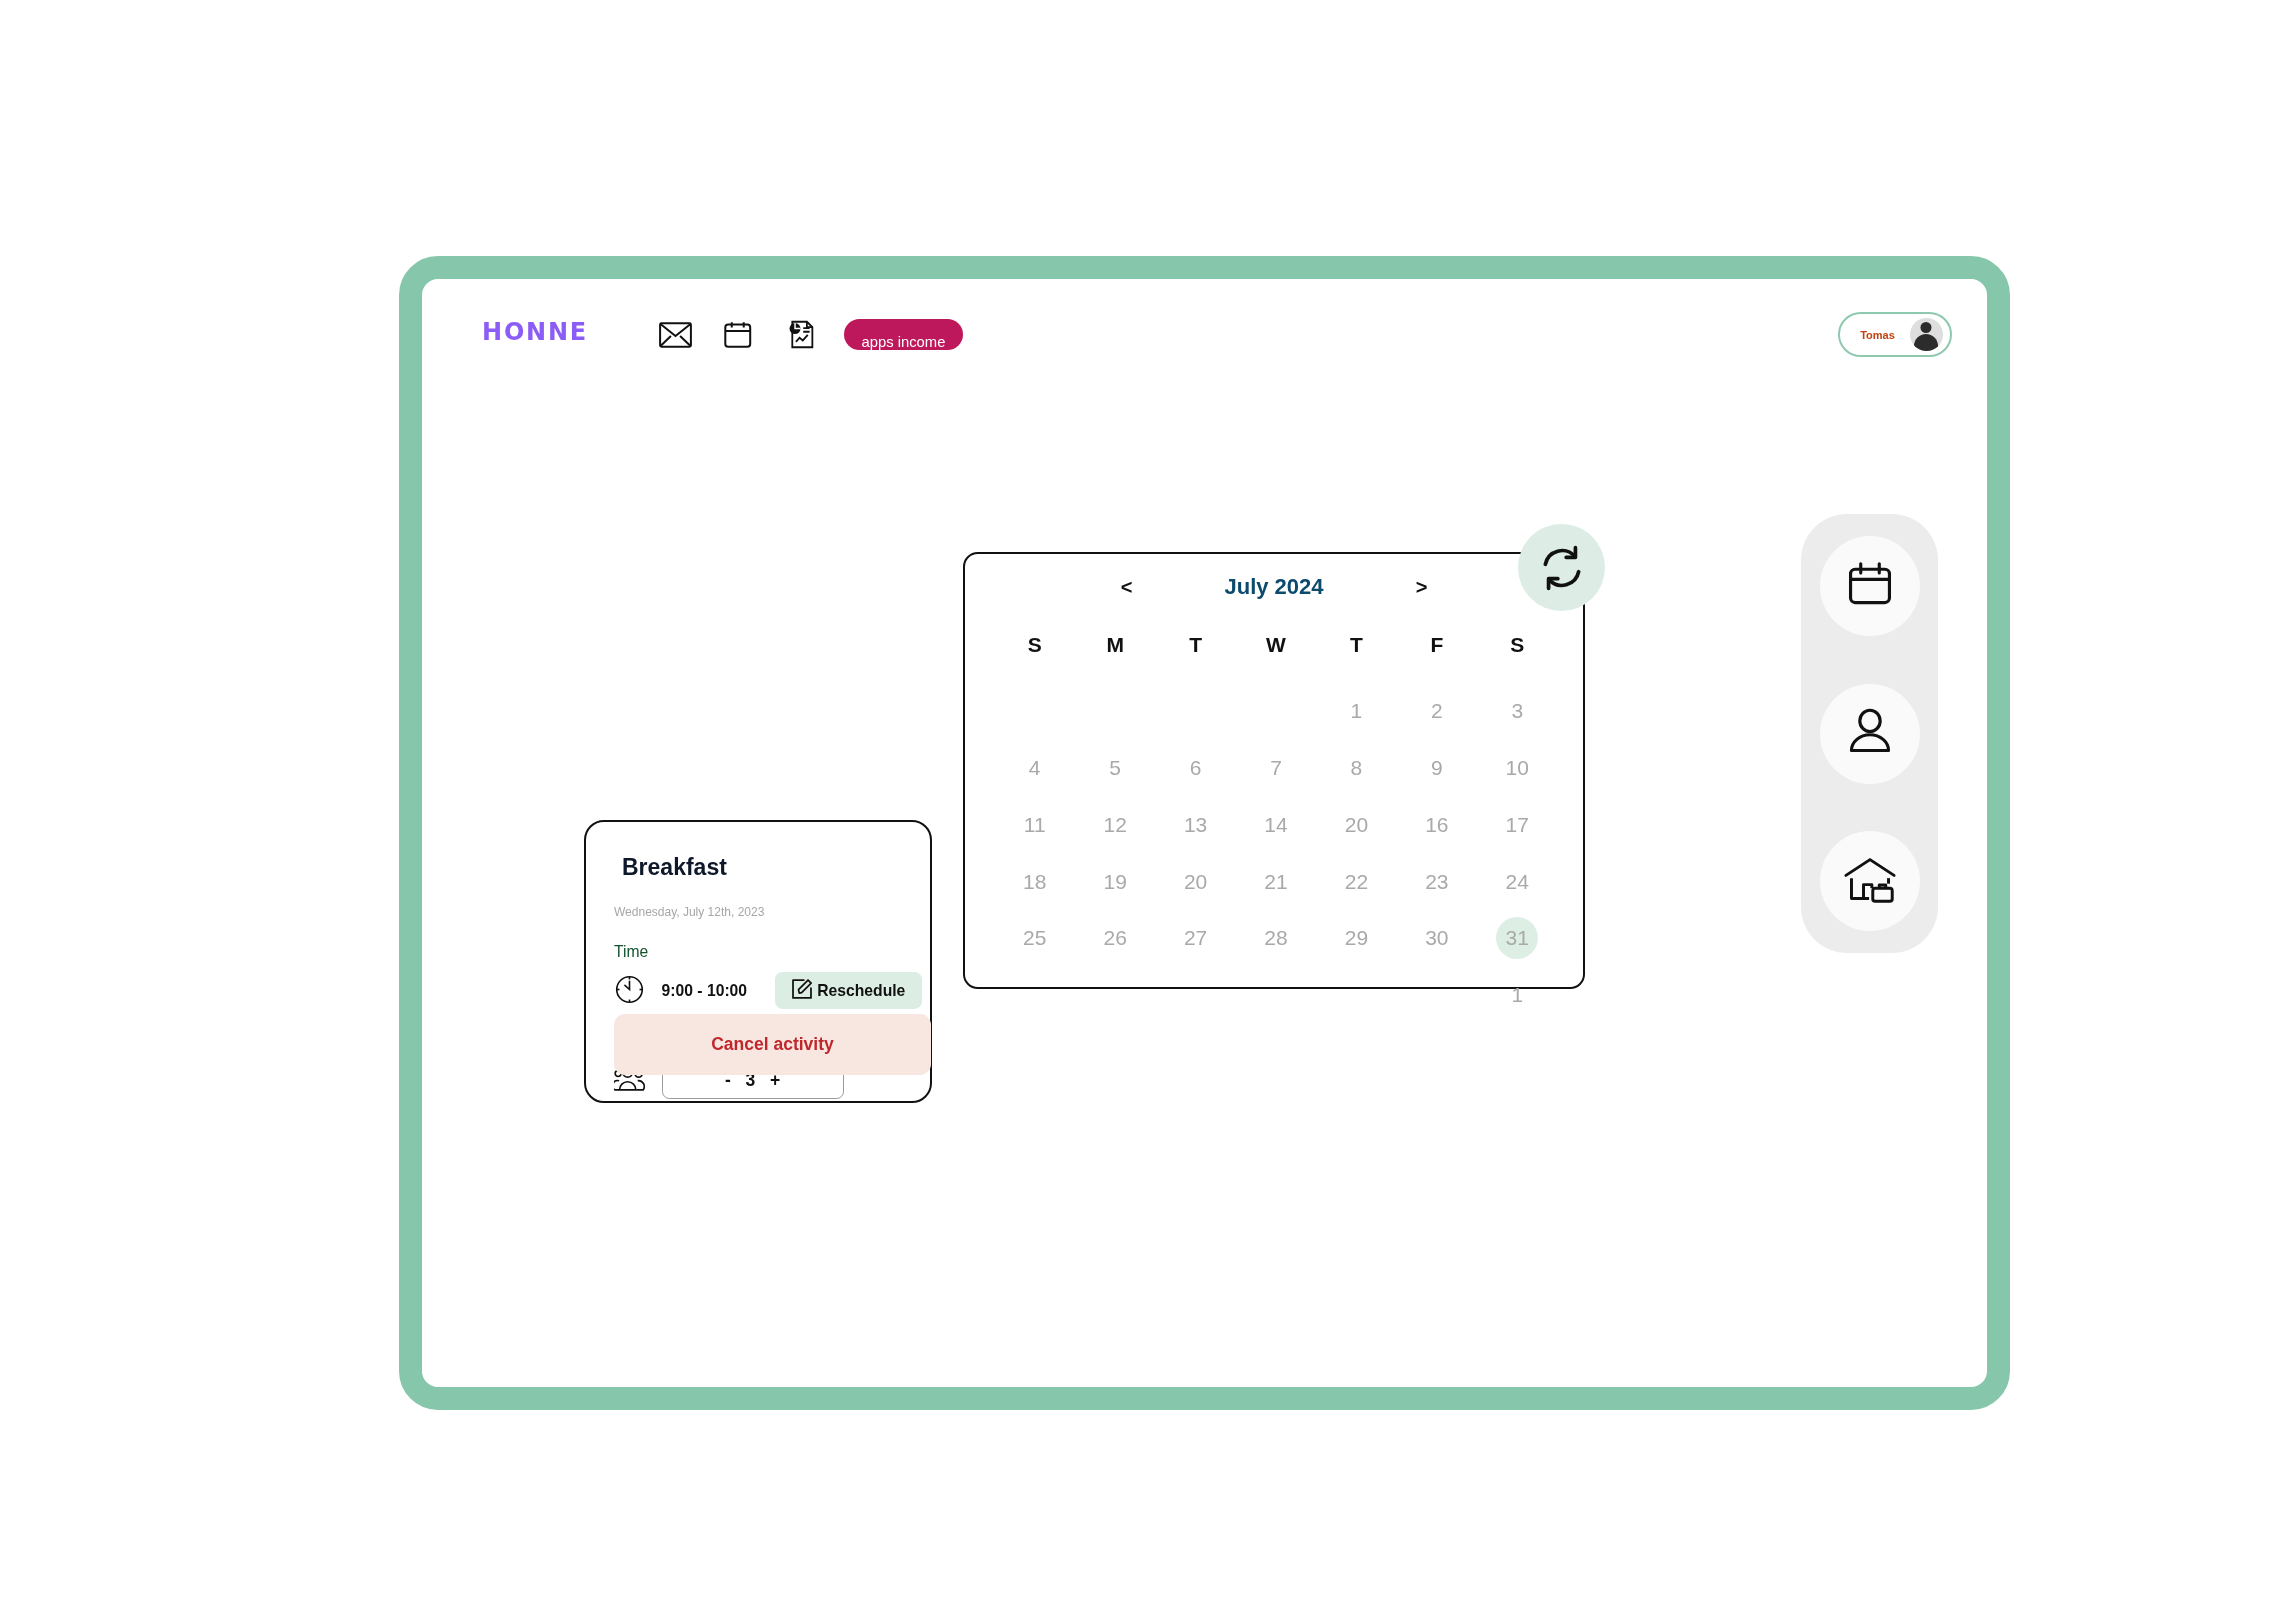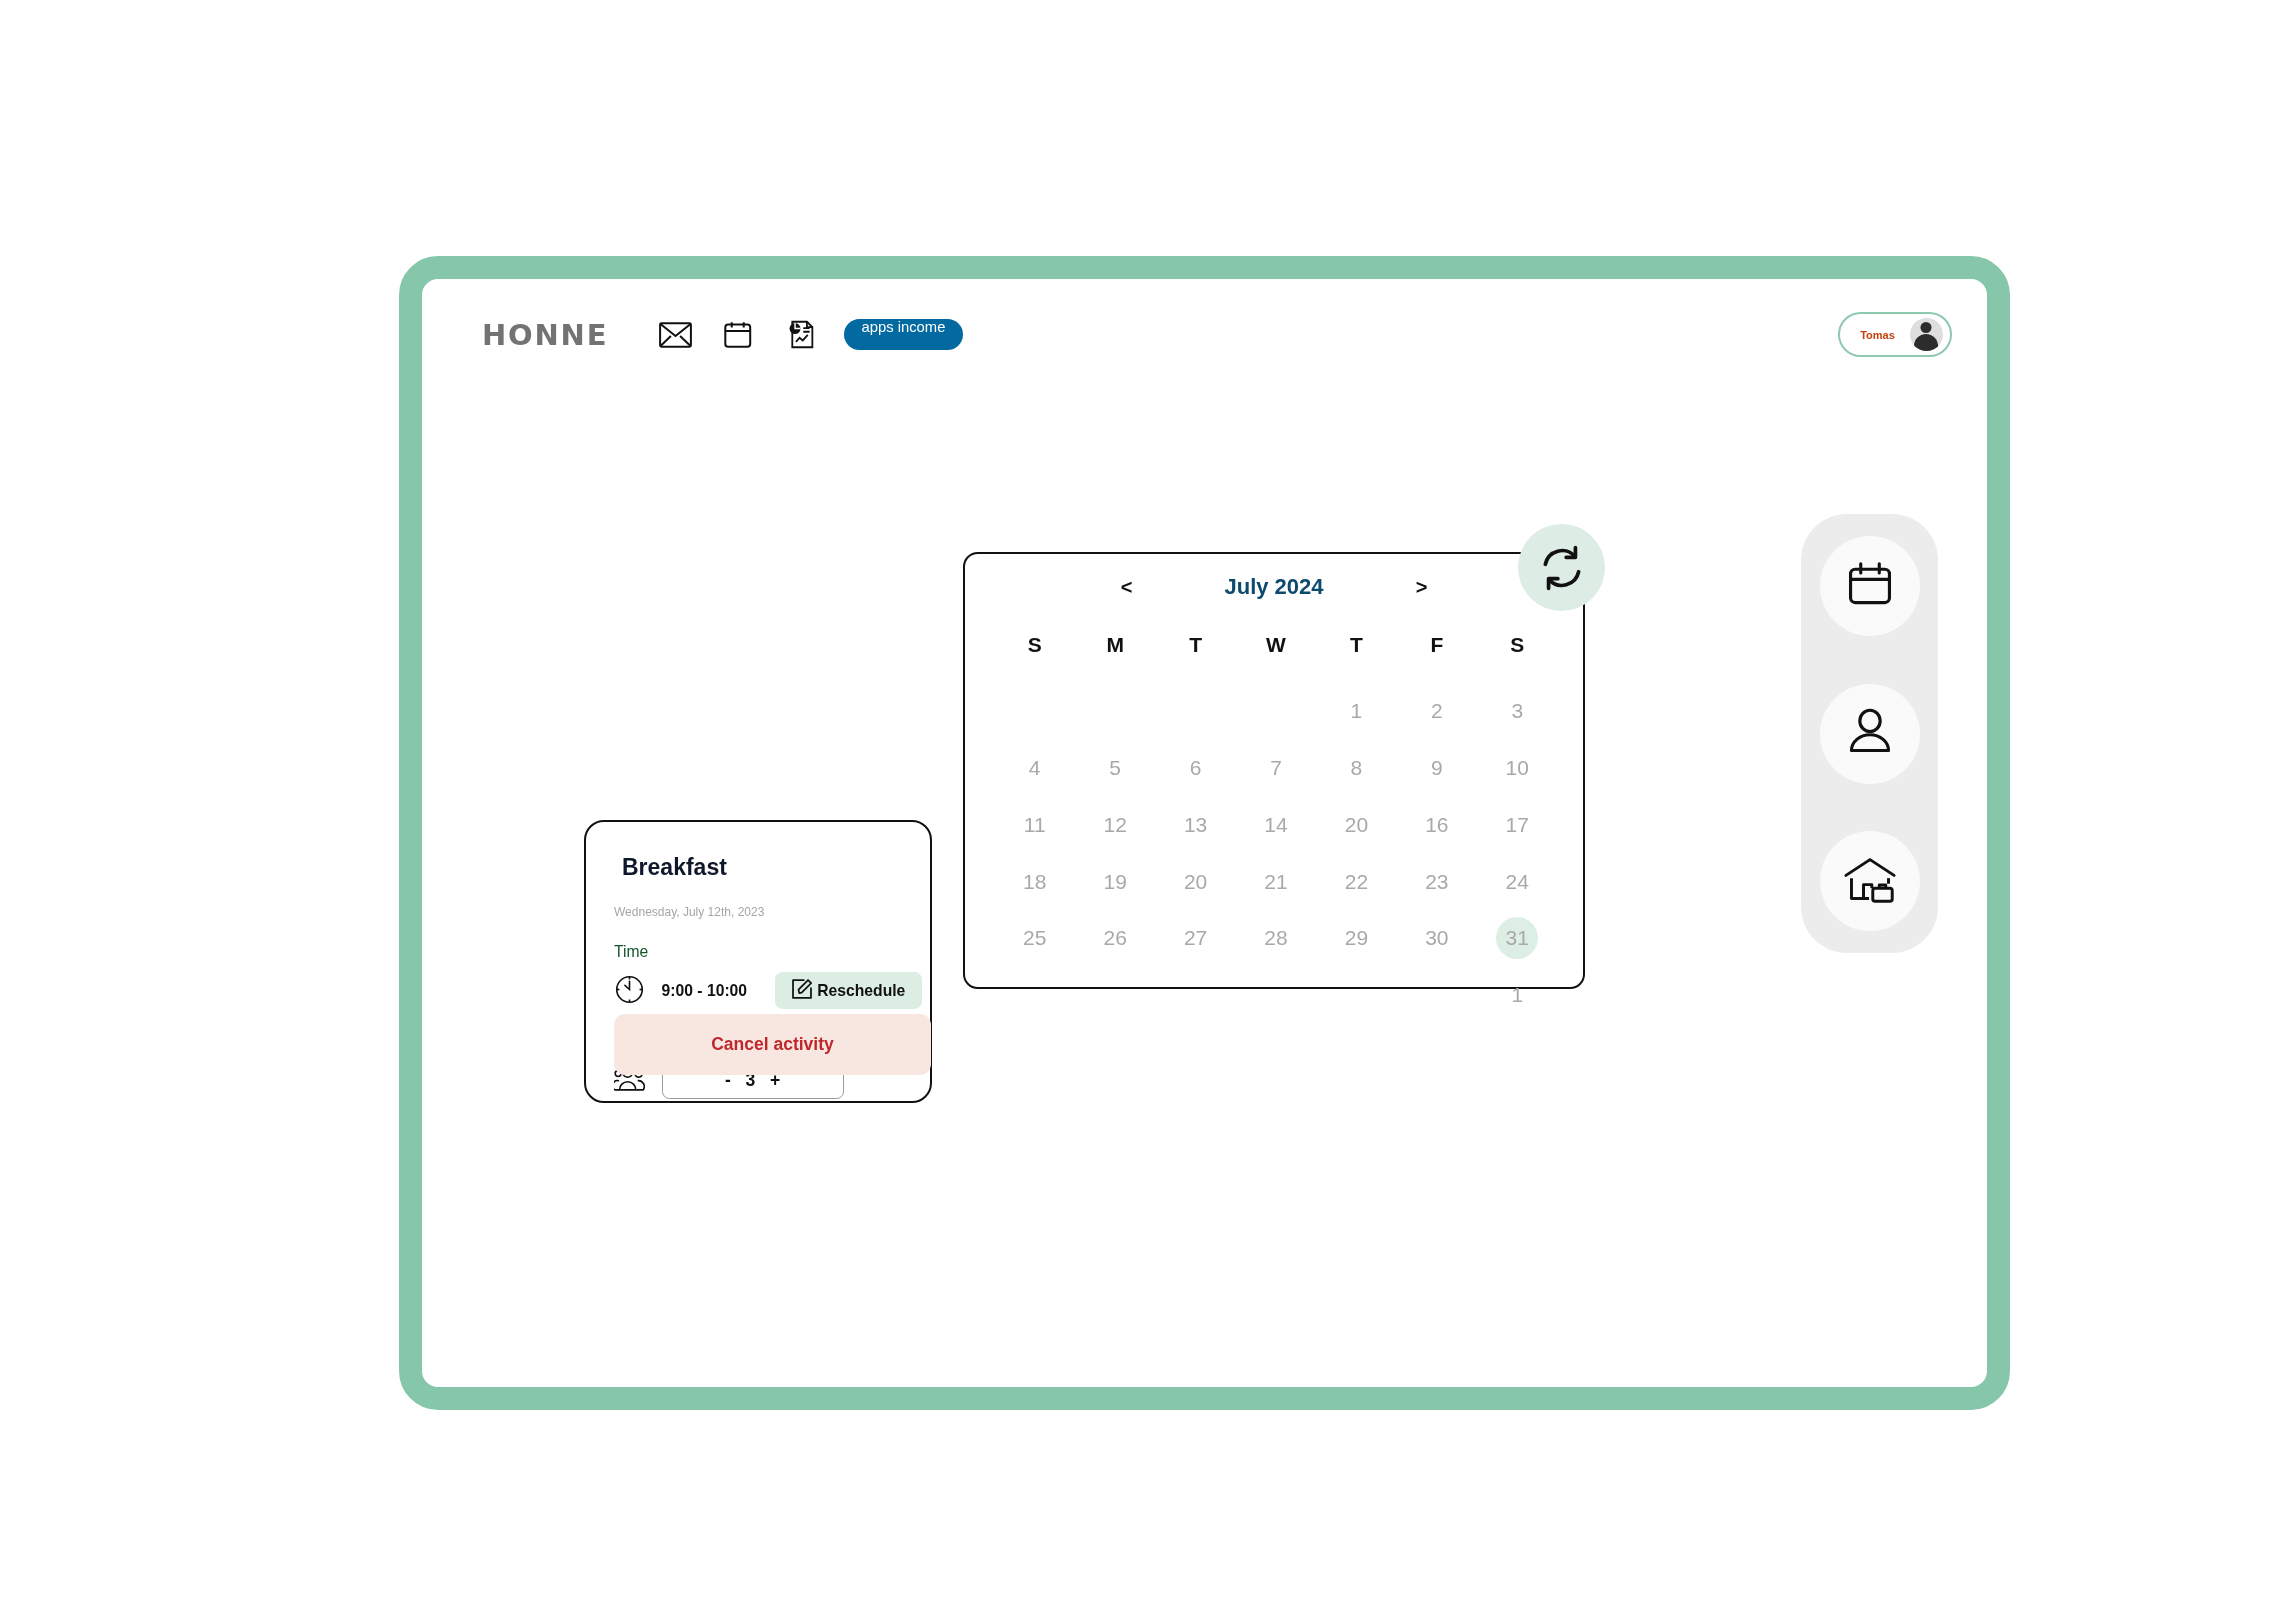--- a/index.html
+++ b/index.html
@@ -39,24 +39,24 @@
   #topbar {
     position: absolute;
     left: 0; top: 0;
     width: 100%;
     height: 120px;
   }
   #brand-logo {
     position: absolute;
     left: 60px;
     top: 39px;
-    font-size: 29px;
+    font-size: 24px;
     font-weight: 700;
     letter-spacing: 1.8px;
-    color: #737373;
+    color: #8b5cf6;
     font-family: "DejaVu Sans", sans-serif;
   }
   .topbar-icon {
     position: absolute;
     top: 37px;
     width: 37px;
     height: 37px;
     display: flex;
     align-items: center;
     justify-content: center;
@@ -65,25 +65,25 @@
   #icon-cal   { left: 297px; }
   #icon-report{ left: 360px; }
 
   #apps-income-pill {
     position: absolute;
     left: 422px;
     top: 40px;
     height: 31px;
     padding: 0 17.5px;
     border-radius: 15.7px;
-    background: #0369a1;
+    background: #be185d;
     color: #ffffff;
     font-size: 14.8px;
     display: flex;
-    align-items: flex-start;
+    align-items: flex-end;
     justify-content: center;
     white-space: nowrap;
   }
 
   #user-pill {
     position: absolute;
     right: 35px;
     top: 33px;
     height: 41px;
     padding: 0 7.4px 0 20px;

